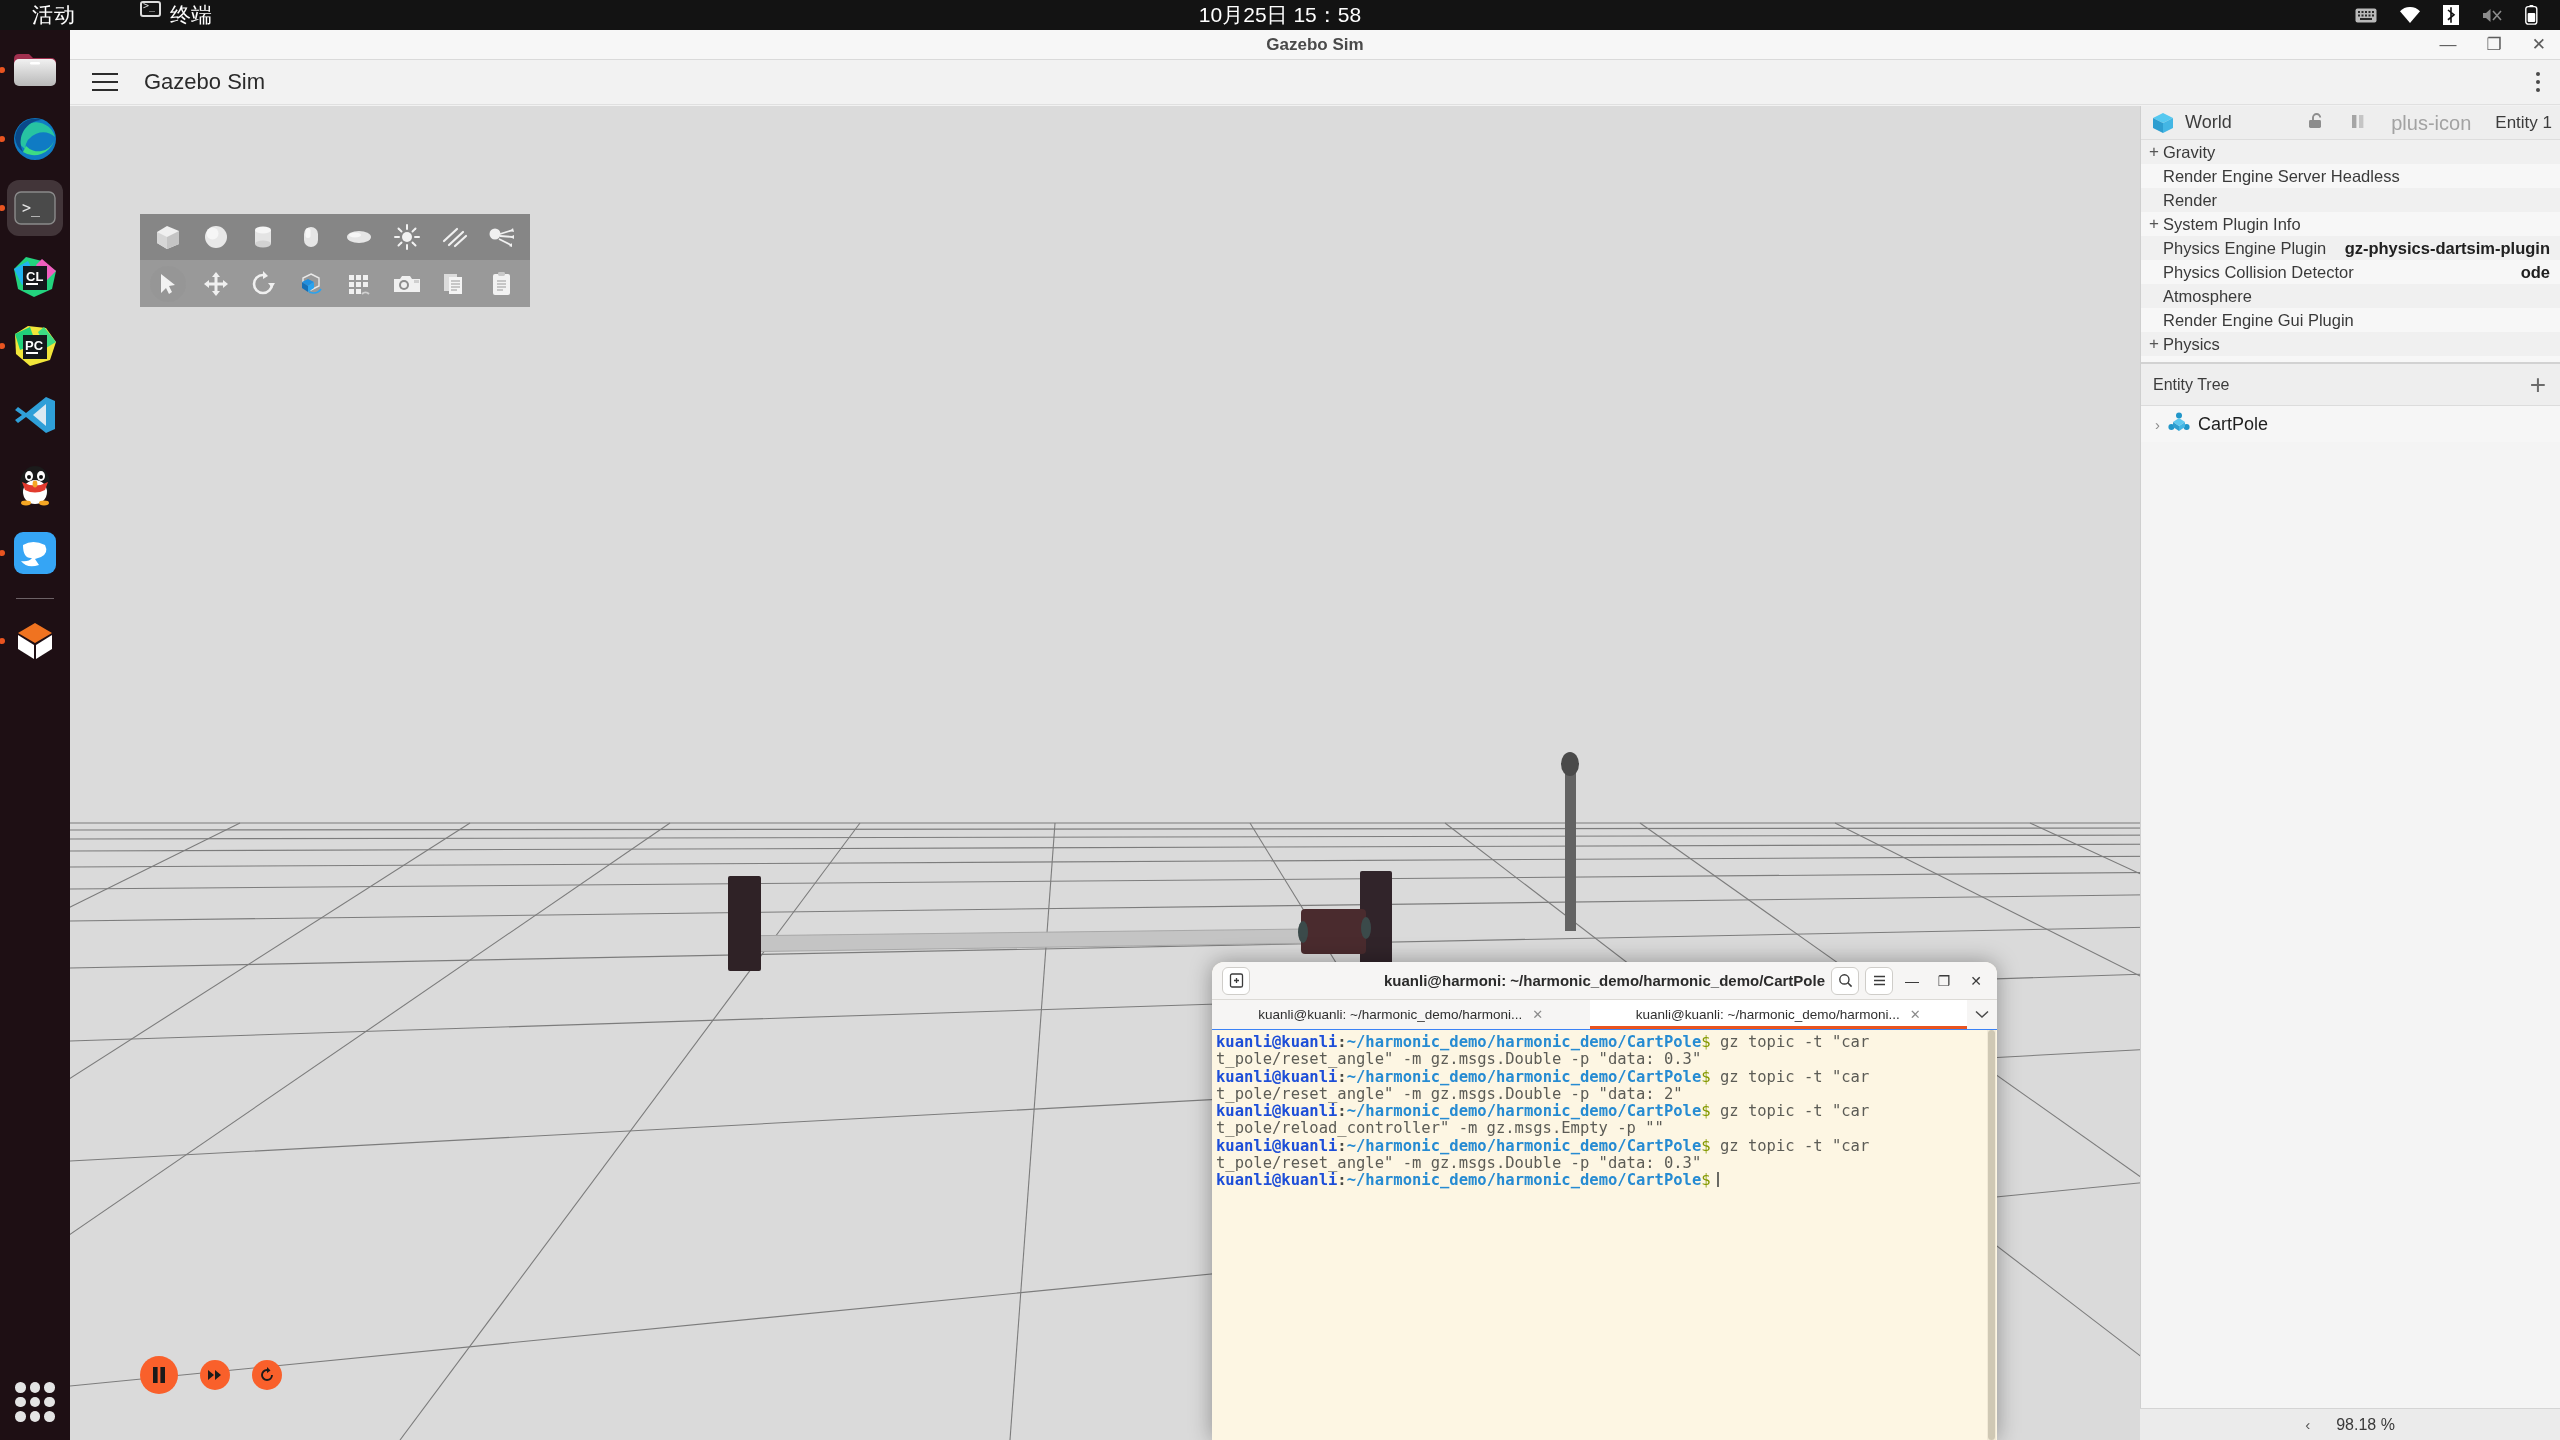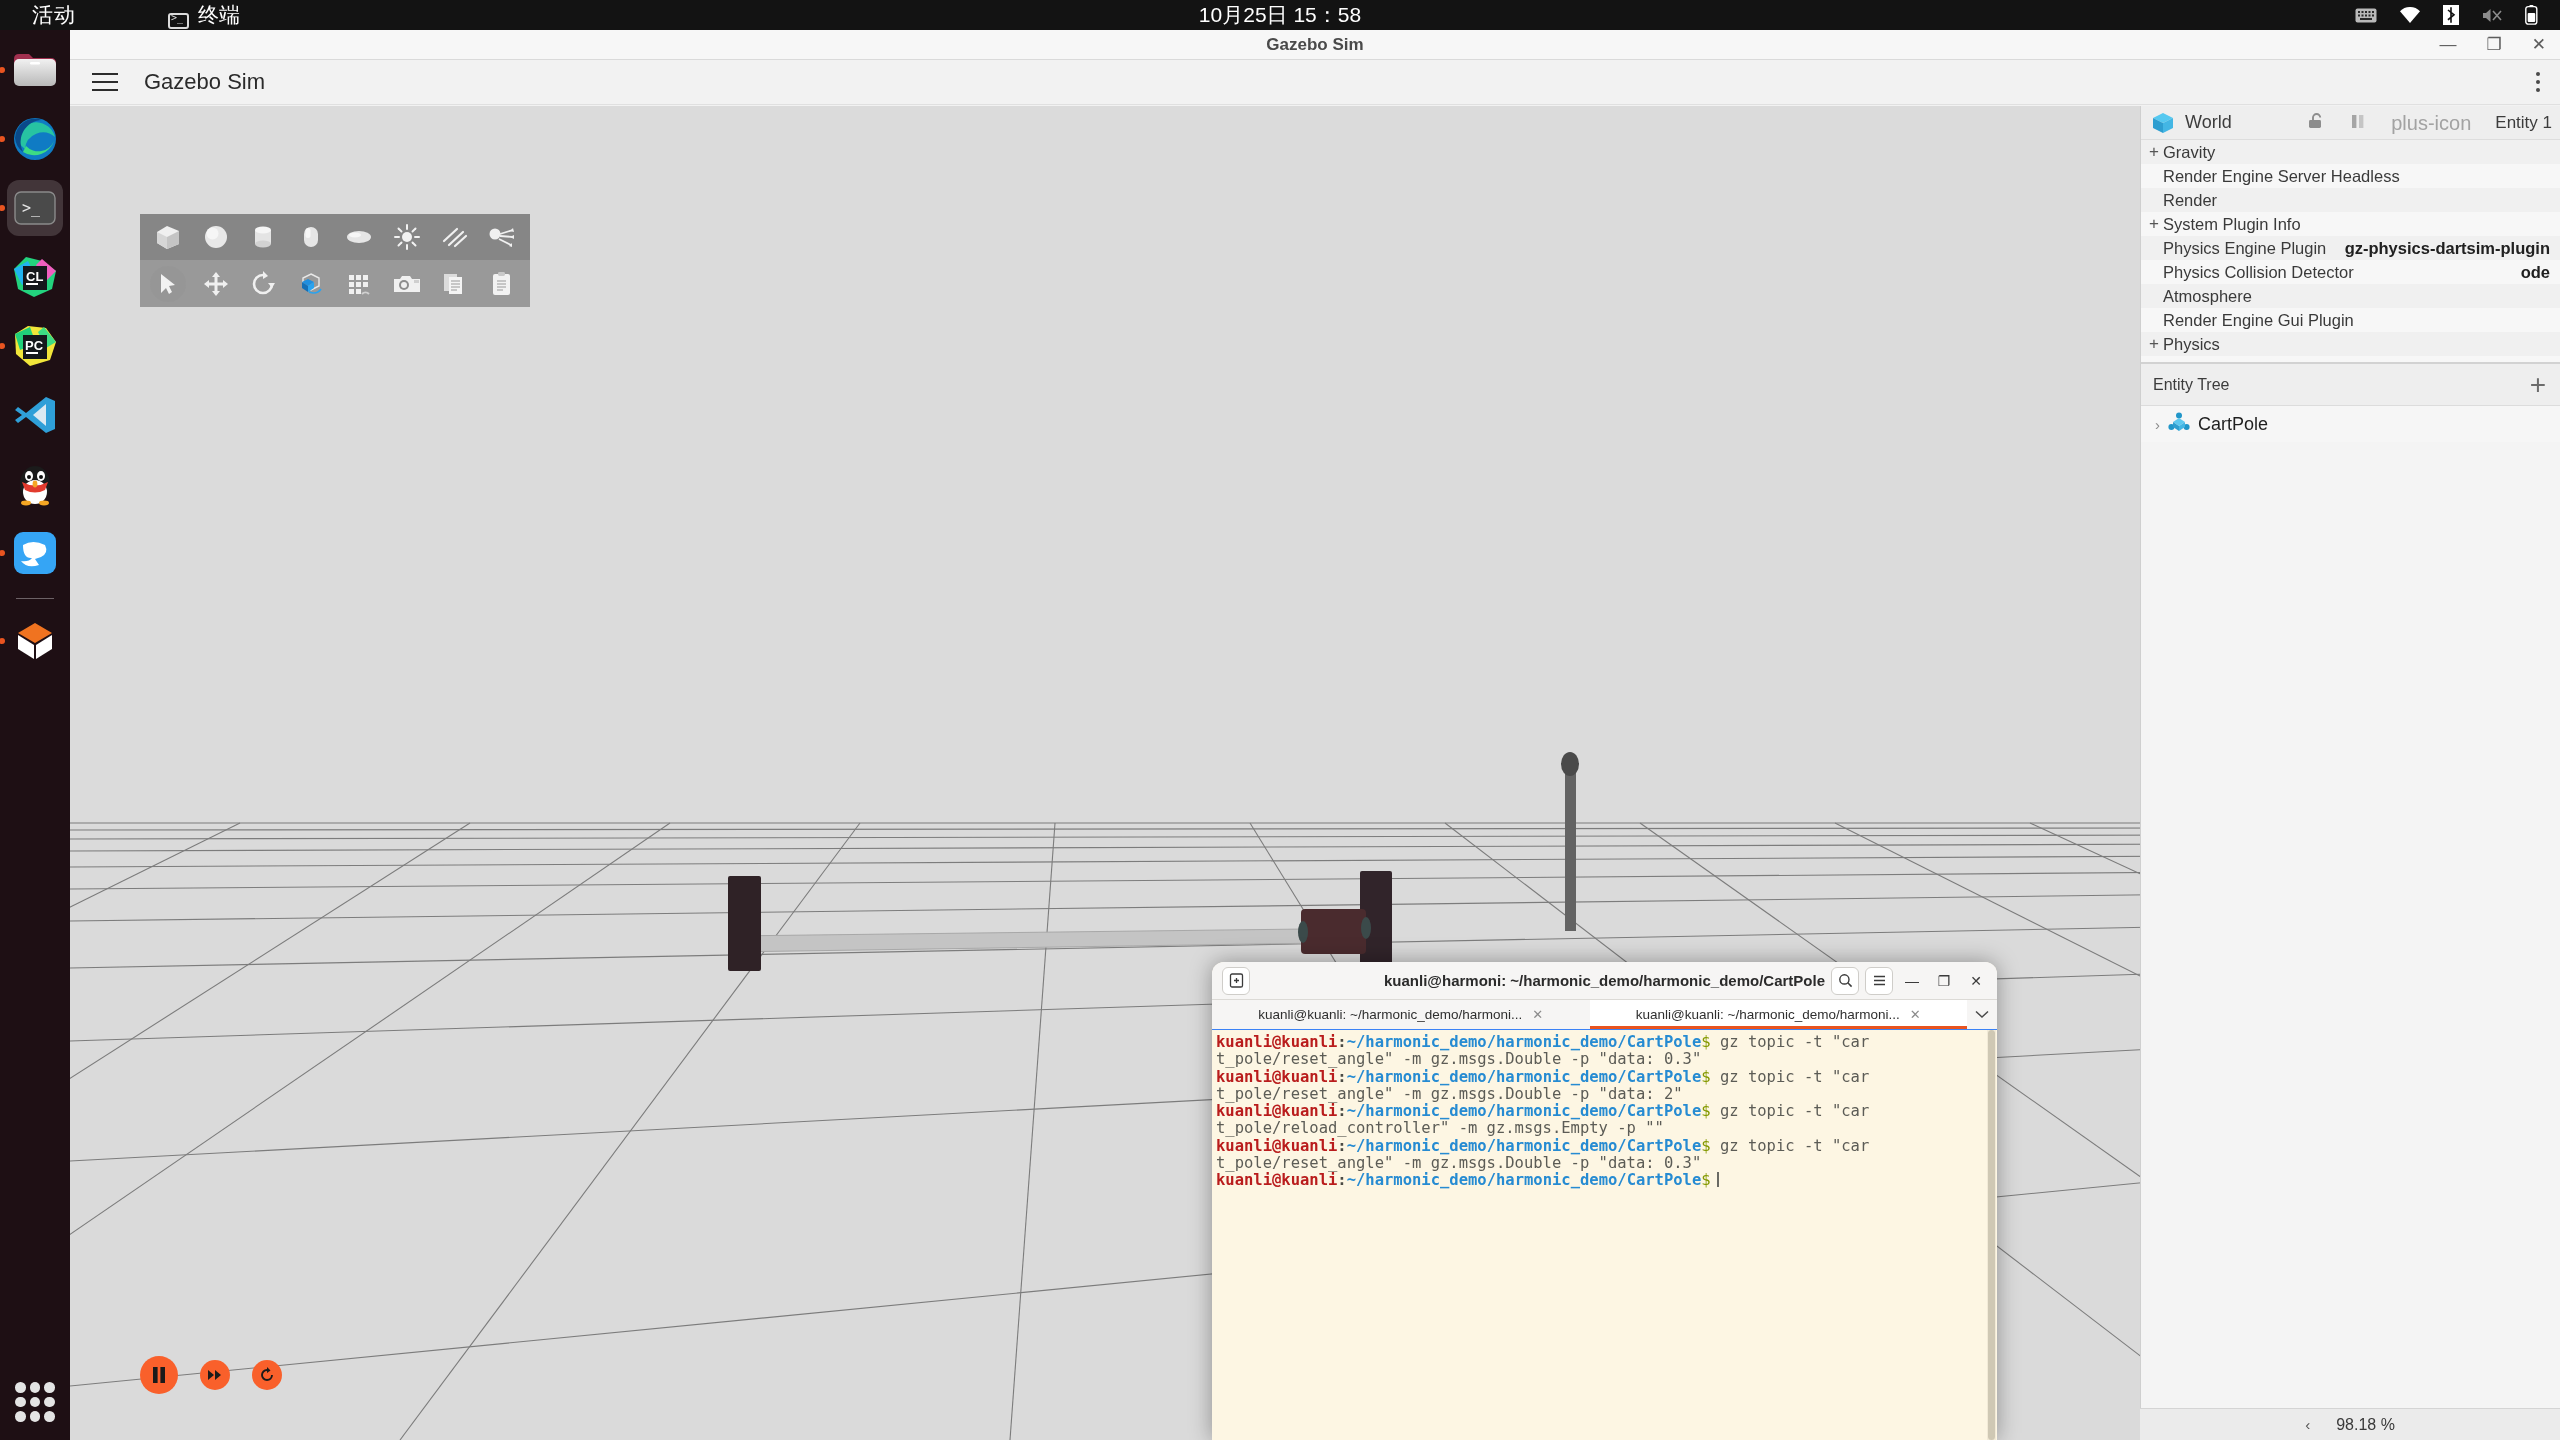--- a/index.html
+++ b/index.html
@@ -15,21 +15,21 @@
     position: absolute; top: 0; left: 0;
     width: 2560px; height: 30px;
     background: #131313; color: #ffffff;
     display: flex; align-items: center;
     font-size: 20px;
     z-index: 100;
     gap: 16px;
   }
   #topbar .activities { margin-left: 32px; font-size: 21px; letter-spacing: 1px; }
   #topbar .app-item {
-    margin-left: 76px; display: flex; align-items: flex-end; gap: 9px;
+    margin-left: 48px; display: flex; align-items: flex-start; gap: 9px;
     font-size: 21px;
   }
   .term-mini {
     width: 21px; height: 16px;
     border: 2px solid #dcdcdc; border-radius: 3px;
     position: relative; display:inline-block;
   }
   .term-mini::before {
     content: ">_"; position: absolute; left: 1px; top: -3px;
     font-family: "DejaVu Sans Mono", monospace; font-size: 10px; color: #dcdcdc;
@@ -287,21 +287,21 @@
     color: #4a4a4a; font-size: 13px;
   }
   #term-body {
     flex: 1 1 auto; background: #fdf6e3;
     padding: 4px 0 0 4px;
     font-family: "DejaVu Sans Mono", monospace;
     font-size: 15.5px; line-height: 17.3px;
     color: #4a4a44; position: relative; overflow: hidden;
   }
   .term-line { white-space: pre; }
-  .tl-user { color: #b91c1c; font-weight: bold; }
+  .tl-user { color: #1d4ed8; font-weight: bold; }
   .tl-colon { color: #4a4a44; font-weight: bold; }
   .tl-path { color: #268bd2; font-weight: bold; }
   .tl-dollar { color: #859900; }
   .tl-cmd { color: #5c5c56; }
   .term-cursor {
     display: inline-block; width: 2px; height: 15px;
     background: #6a6a64; vertical-align: -2px; margin-left: 6px;
   }
   #term-scroll {
     position: absolute; right: 1px; top: 0; width: 9px; height: 100%;

